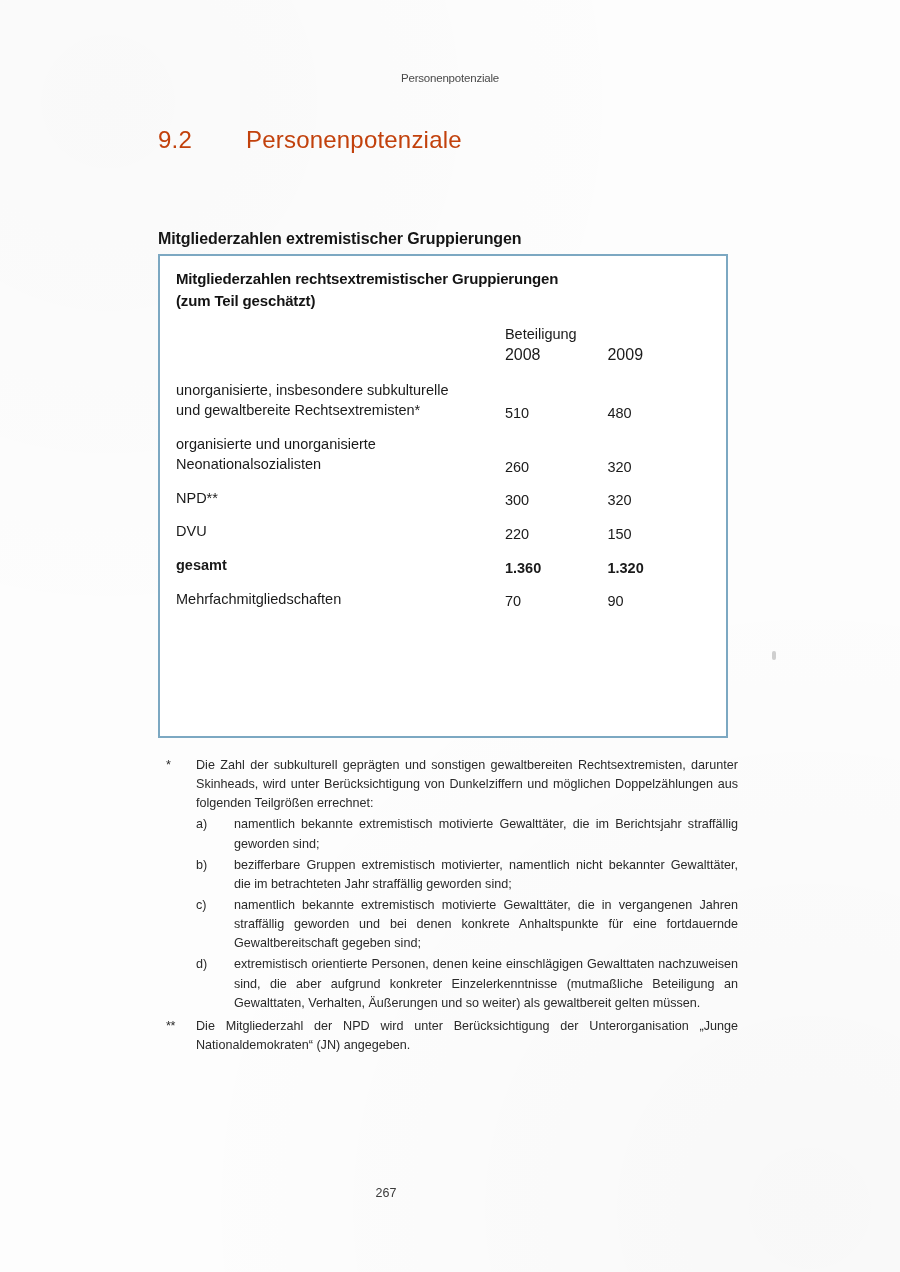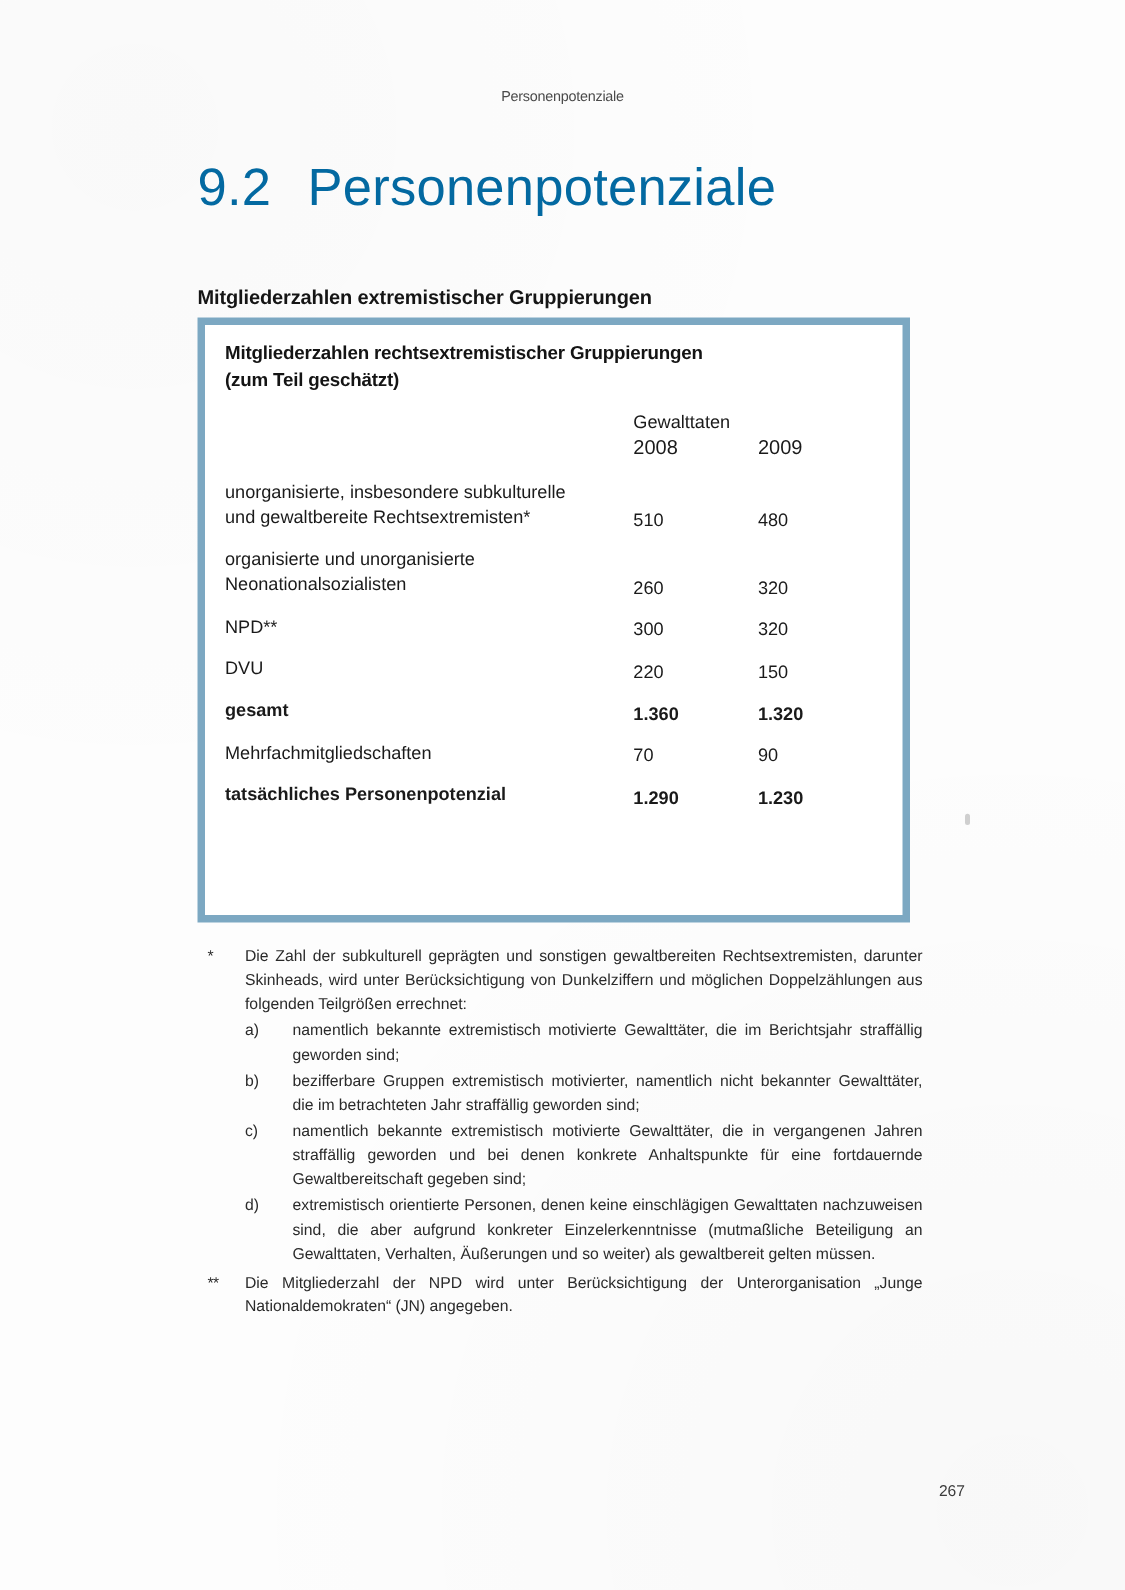--- a/index.html
+++ b/index.html
@@ -43,22 +43,22 @@
     letter-spacing: -0.2px;
     color: #4a4a4a;
   }
 
   
   .section-heading {
     position: absolute;
     top: 126px;
     left: 158px;
     width: 600px;
-    font-size: 42px;
-    color: #0369a1;
+    font-size: 24px;
+    color: #c2410c;
     letter-spacing: 0.2px;
   }
   .section-heading .num {
     display: inline-block;
     width: 88px;
   }
 
   
   .sub-heading {
     position: absolute;
@@ -71,21 +71,21 @@
     letter-spacing: -0.1px;
   }
 
   
   .table-box {
     position: absolute;
     top: 254px;
     left: 158px;
     width: 570px;
     height: 484px;
-    border: 6px solid #ef4444;
+    border: 2px solid #ef4444;
     background: #ffffff;
     padding: 12px 16px 0 16px;
   }
   .box-title {
     font-size: 15px;
     font-weight: bold;
     line-height: 1.45;
     color: #141414;
     letter-spacing: -0.15px;
   }
@@ -168,21 +168,21 @@
     width: 30px;
   }
   .fn.second { margin-top: 4px; }
 
   
   .page-number {
     position: absolute;
     top: 1186px;
     left: 0;
     width: 772px;
-    text-align: right;
+    text-align: center;
     font-size: 12.5px;
     color: #3a3a3a;
   }
 
   
   .speck {
     position: absolute;
     top: 651px;
     left: 772px;
     width: 4px;
@@ -209,21 +209,21 @@
   <div class="table-box" style="border-color: rgb(124, 168, 194);">
     <div class="box-title">
       <span>Mitgliederzahlen rechtsextremistischer Gruppierungen</span><br>
       <span>(zum Teil geschätzt)</span>
     </div>
 
     <table class="figures">
       <thead>
         <tr>
           <td class="col-label"></td>
-          <td class="region-head" colspan="2">Gewalttaten</td>
+          <td class="region-head" colspan="2">Beteiligung</td>
         </tr>
         <tr>
           <td class="col-label"></td>
           <td class="col-num year-head">2008</td>
           <td class="col-num year-head">2009</td>
         </tr>
       </thead>
       <tbody>
         <tr class="data-row">
           <td class="col-label">
@@ -269,27 +269,20 @@
         </tr>
 
         <tr class="data-row spaced">
           <td class="col-label">
             <span class="lbl-line">Mehrfachmitgliedschaften</span>
           </td>
           <td class="col-num">70</td>
           <td class="col-num">90</td>
         </tr>
 
-        <tr class="data-row spaced bold">
-          <td class="col-label">
-            <span class="lbl-line">tatsächliches Personenpotenzial</span>
-          </td>
-          <td class="col-num">1.290</td>
-          <td class="col-num">1.230</td>
-        </tr>
       </tbody>
     </table>
   </div>
 
   <div class="speck"></div>
 
   <div class="footnotes">
 
     <div class="fn">
       <span class="marker">*</span>

